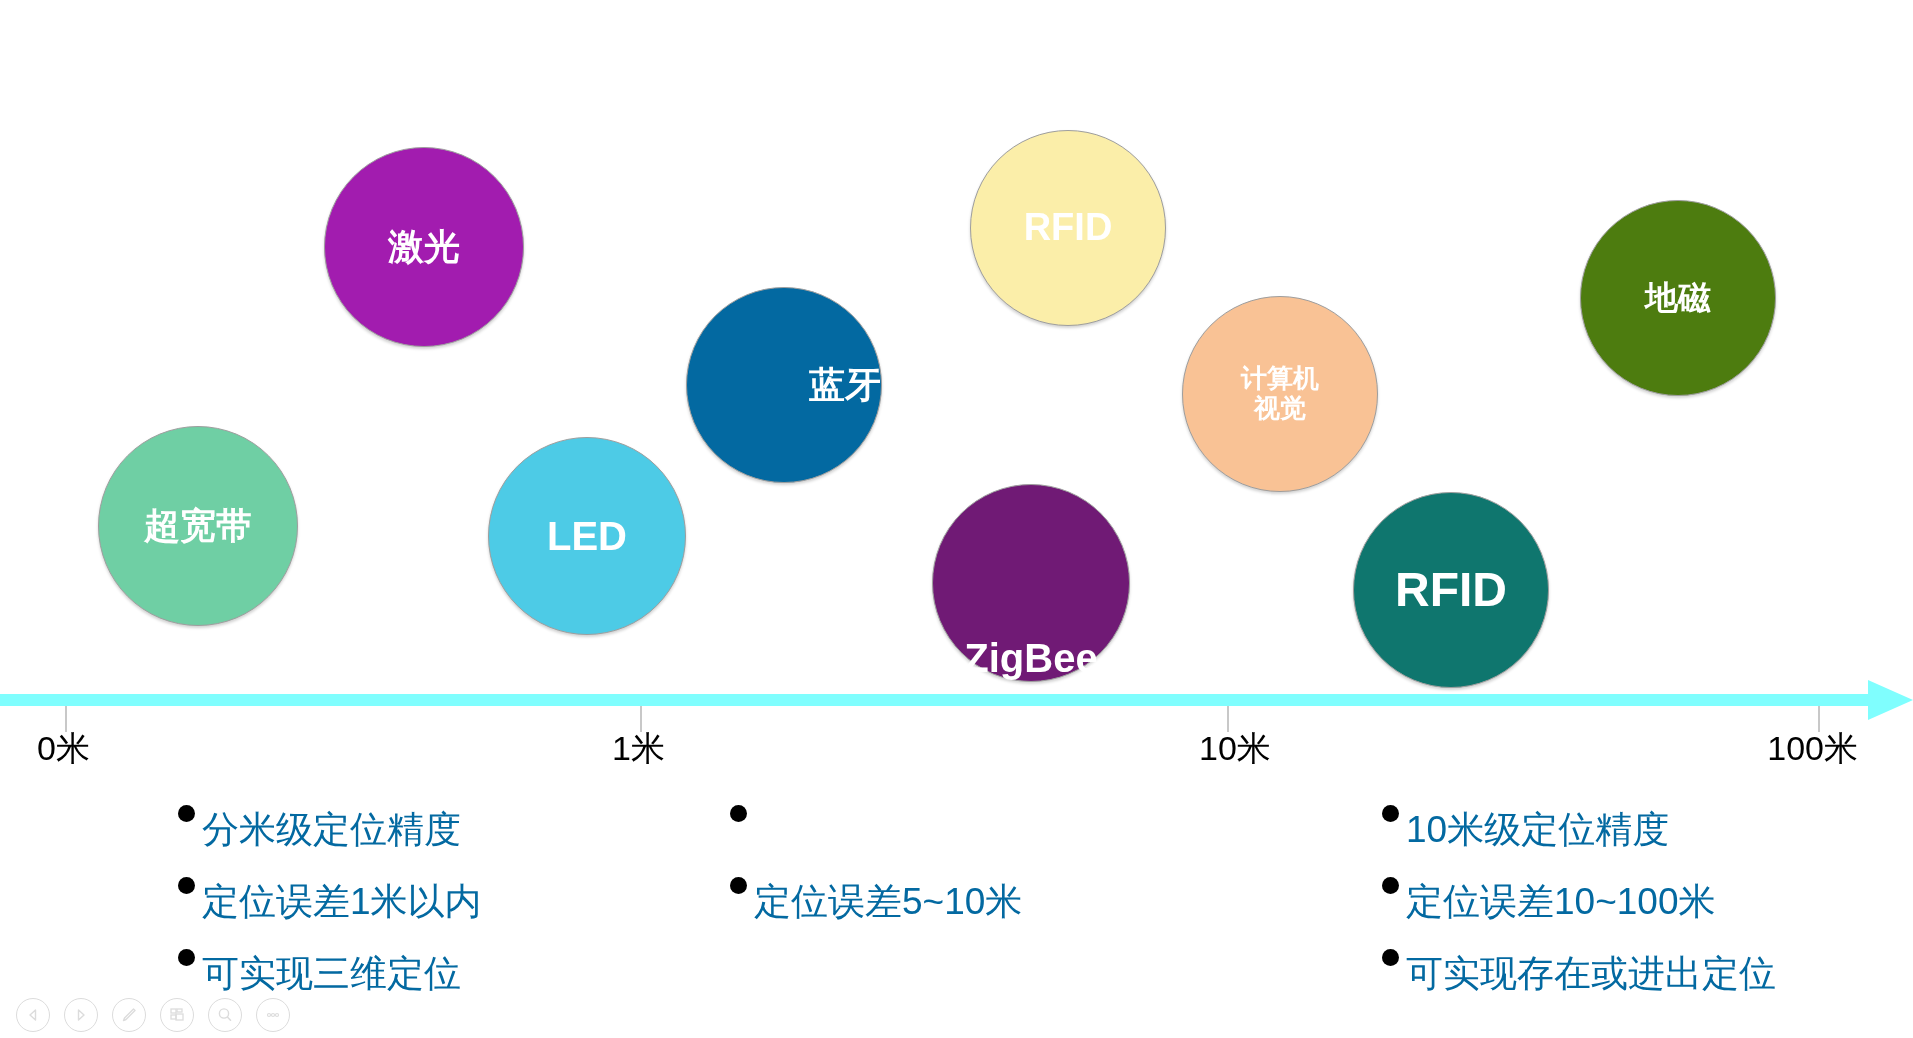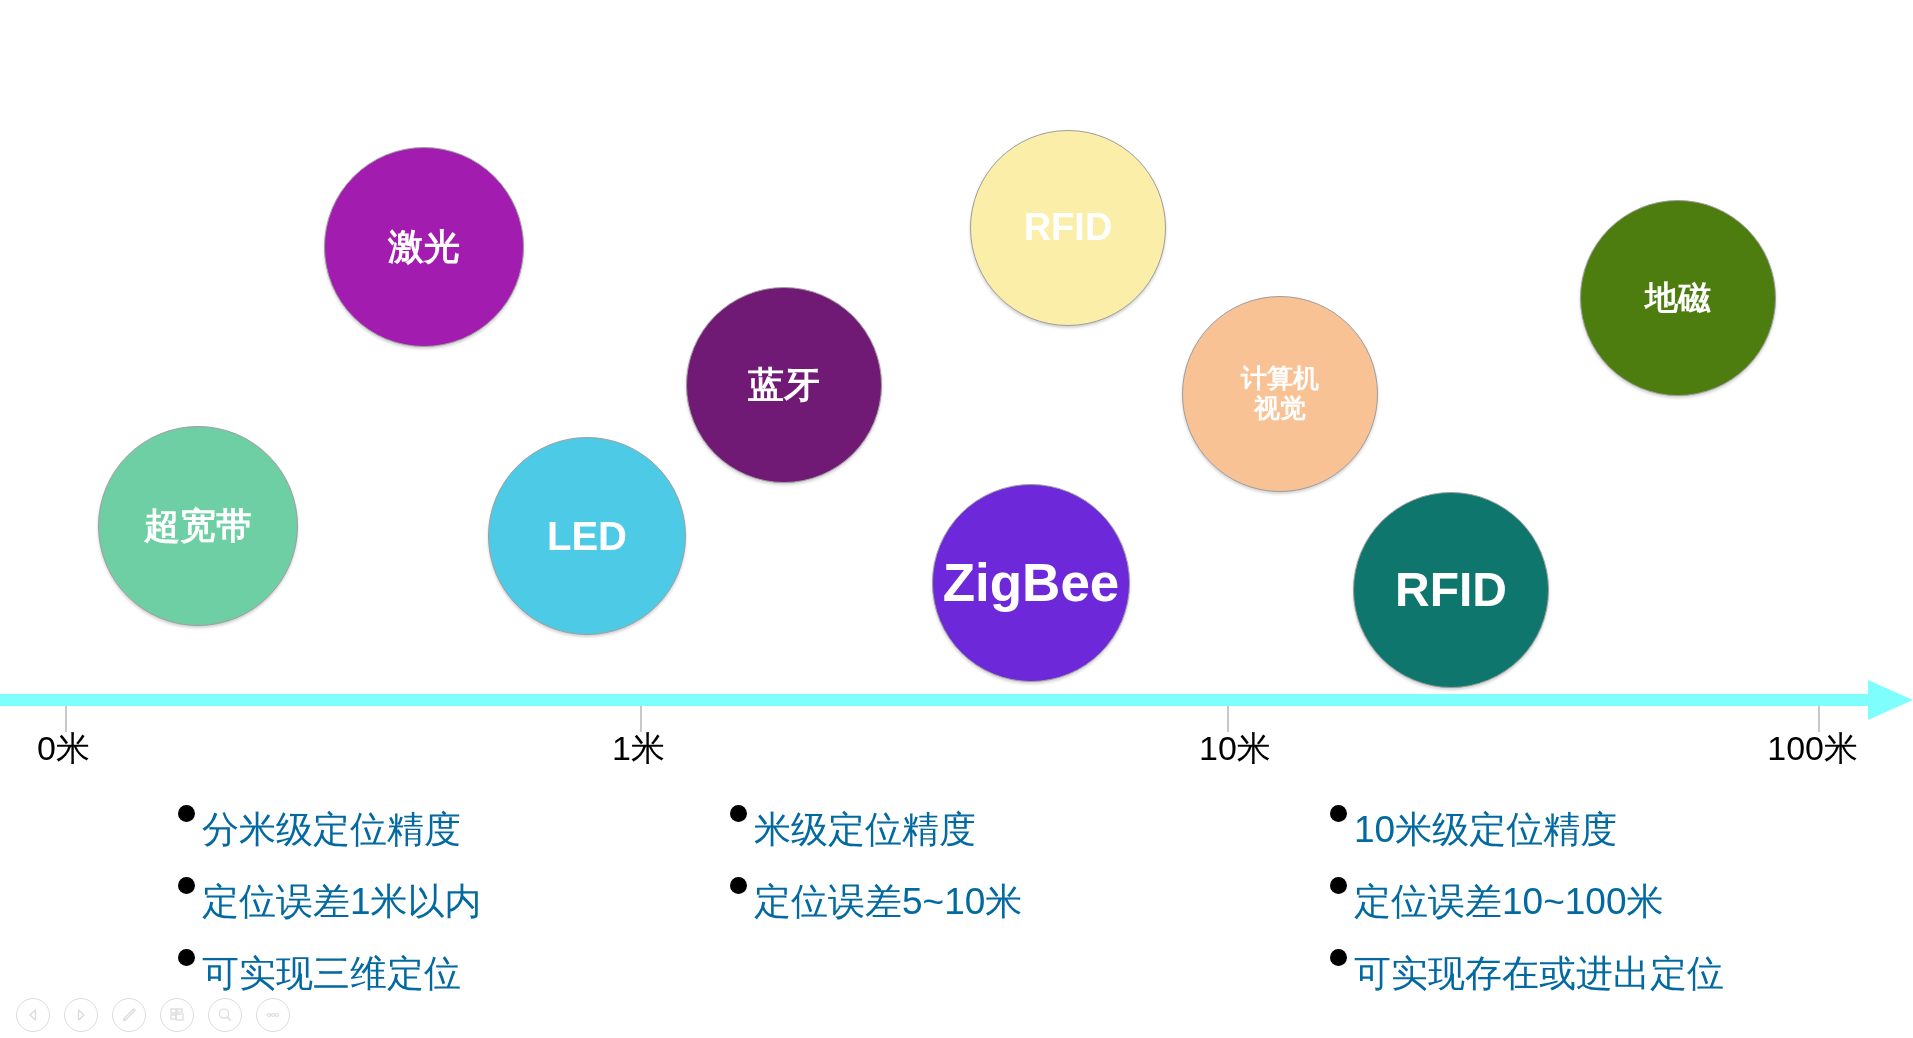--- a/index.html
+++ b/index.html
@@ -124,22 +124,22 @@
 </style>
 </head>
 <body>
 
 <div id="slide">
 
   <div id="bubble-layer">
       <div class="bubble" style="left: 98px; top: 426px; width: 200px; height: 200px; background: rgb(111, 207, 164); font-size: 36px;"><span>超宽带</span></div>
       <div class="bubble" style="left: 324px; top: 147px; width: 200px; height: 200px; background: #a21caf; font-size: 36px;"><span>激光</span></div>
       <div class="bubble" style="left: 488px; top: 437px; width: 198px; height: 198px; background: rgb(77, 203, 230); font-size: 40px;"><span>LED</span></div>
-      <div class="bubble" style="left: 686px; top: 287px; width: 196px; height: 196px; background: #701a75; font-size: 36px;"><span>蓝牙</span></div>
-      <div class="bubble" style="left: 932px; top: 484px; width: 198px; height: 198px; background: #6d28d9; font-size: 53px;"><span>ZigBee</span></div>
+      <div class="bubble" style="left: 686px; top: 287px; width: 196px; height: 196px; background: #0369a1; font-size: 36px; justify-content: flex-end;"><span>蓝牙</span></div>
+      <div class="bubble" style="left: 932px; top: 484px; width: 198px; height: 198px; background: #701a75; font-size: 40px; align-items: flex-end;"><span>ZigBee</span></div>
       <div class="bubble" style="left: 970px; top: 130px; width: 196px; height: 196px; background: rgb(251, 238, 169); font-size: 38px;"><span>RFID</span></div>
       <div class="bubble" style="left: 1182px; top: 296px; width: 196px; height: 196px; background: rgb(249, 194, 149); font-size: 26px;"><span>计算机
 视觉</span></div>
       <div class="bubble" style="left: 1353px; top: 492px; width: 196px; height: 196px; background: #0f766e; font-size: 48px;"><span>RFID</span></div>
       <div class="bubble" style="left: 1580px; top: 200px; width: 196px; height: 196px; background: #4d7c0f; font-size: 33px;"><span>地磁</span></div>
     </div>
 
   <div class="axis-line"></div>
   <div class="axis-arrow"></div>
   <div id="tick-layer">
@@ -164,28 +164,27 @@
           <span>定位误差1米以内</span>
         </div>
         <div class="bullet-row">
           <span class="bullet-dot"></span>
           <span>可实现三维定位</span>
         </div>
       </div>
       <div class="bullet-col" style="left: 730px;">
         <div class="bullet-row">
           <span class="bullet-dot"></span>
-          <span>米级定位精度</span>
         </div>
         <div class="bullet-row">
           <span class="bullet-dot"></span>
           <span>定位误差5~10米</span>
         </div>
       </div>
-      <div class="bullet-col" style="left: 1330px;">
+      <div class="bullet-col" style="left: 1382px;">
         <div class="bullet-row">
           <span class="bullet-dot"></span>
           <span>10米级定位精度</span>
         </div>
         <div class="bullet-row">
           <span class="bullet-dot"></span>
           <span>定位误差10~100米</span>
         </div>
         <div class="bullet-row">
           <span class="bullet-dot"></span>

